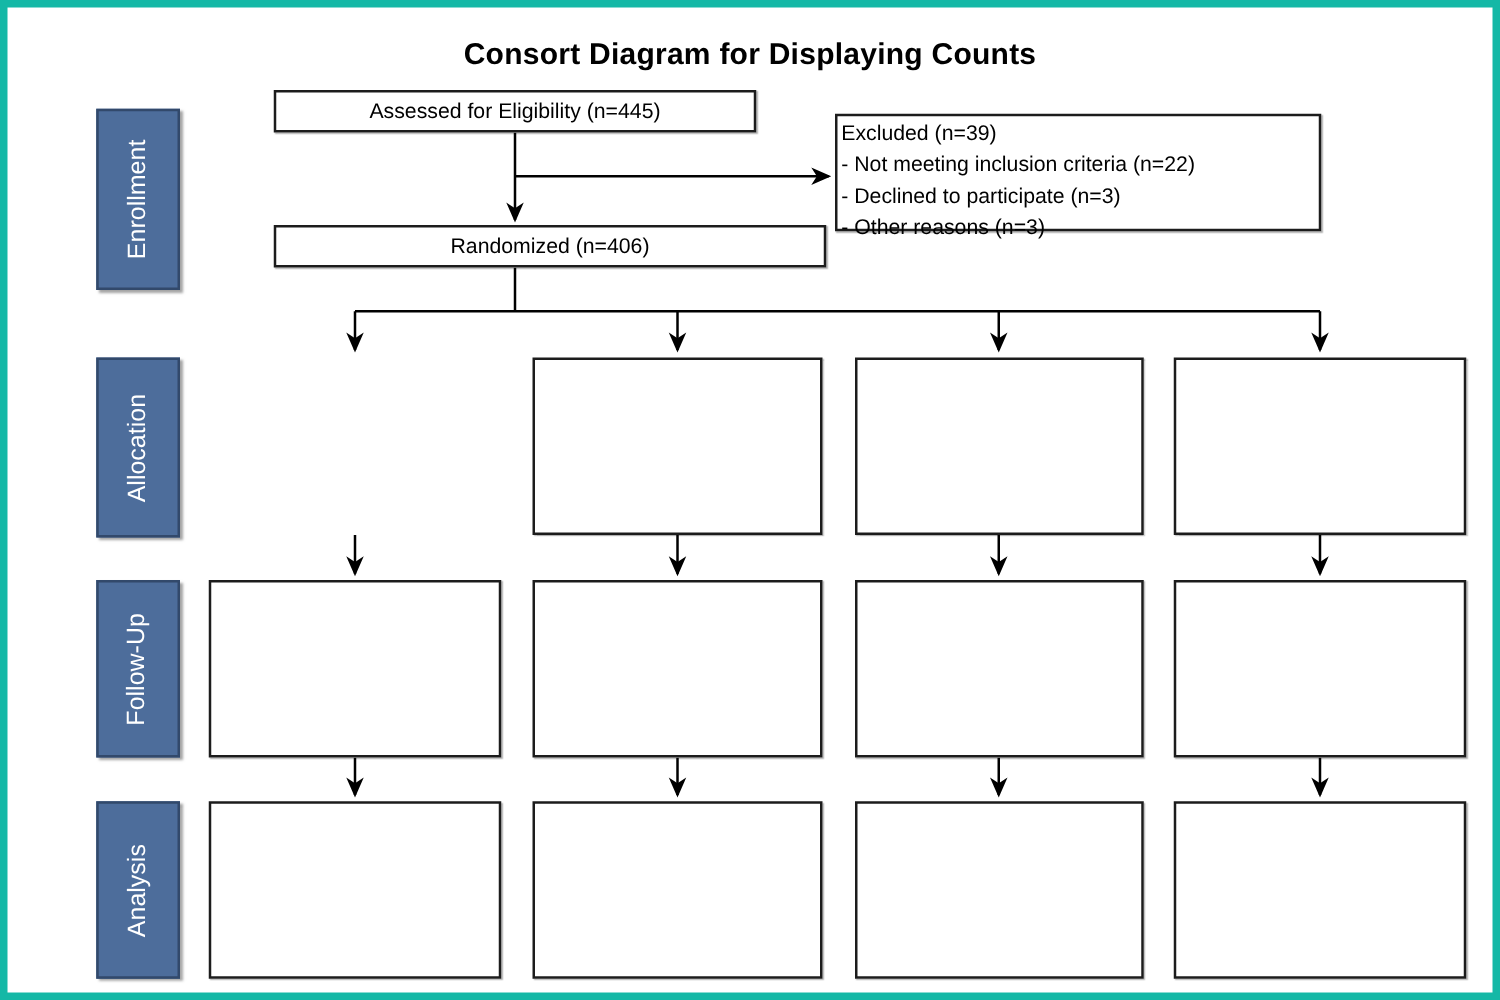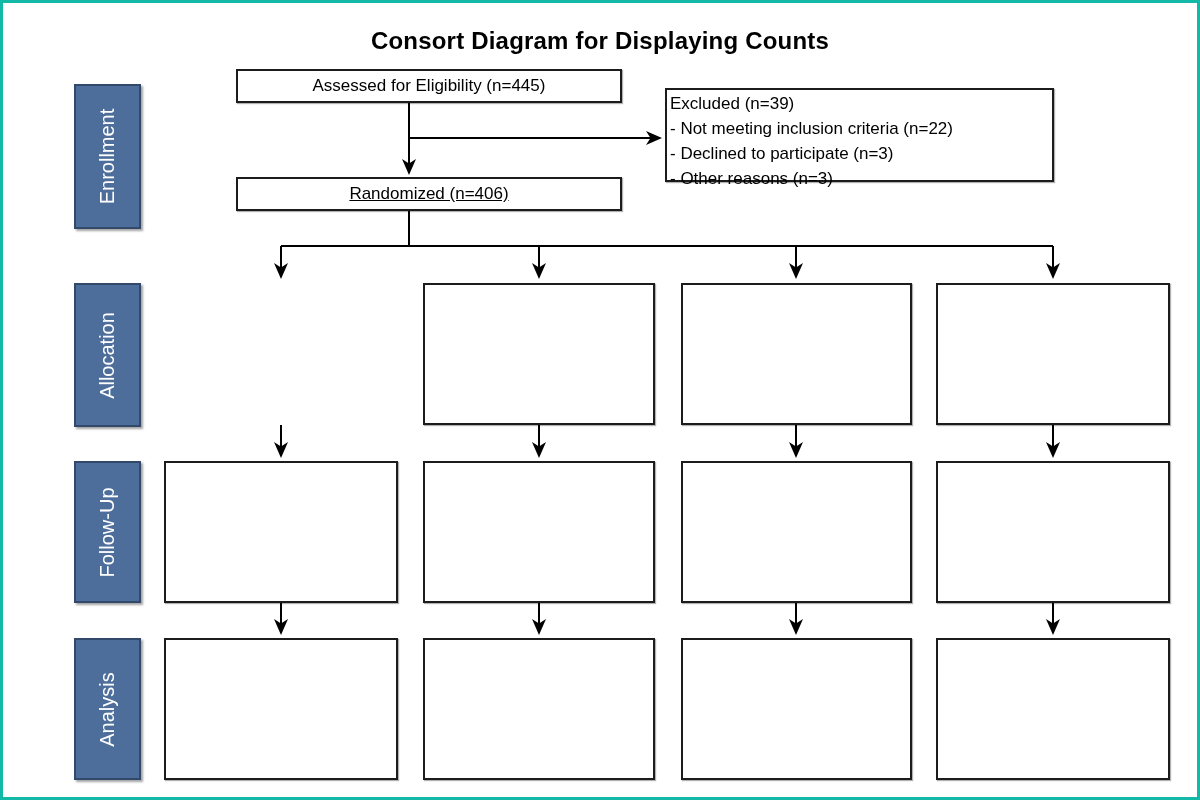--- a/index.html
+++ b/index.html
@@ -8,21 +8,21 @@
     --stage-text:#ffffff;
     --box-border:#1c1c1c;
     --line:#000000;
     --background:#ffffff;
   }
   html,body{margin:0;padding:0;background:#e8e8e8;font-family:"Liberation Sans",sans-serif;}
   .canvas{
     position:relative;
     width:1200px;height:800px;
     background:var(--background);
-    border:3px solid #14b8a6;
+    border:6px solid #14b8a6;
     box-sizing:border-box;
     overflow:hidden;
   }
   .title{
     position:absolute;top:24px;left:0;width:100%;
     text-align:center;
     font-size:24px;font-weight:bold;color:#000;
     letter-spacing:0.2px;
   }
   .connectors{position:absolute;top:0;left:0;pointer-events:none;}
@@ -49,28 +49,28 @@
 
   
   .box{
     position:absolute;
     background:#fff;
     border:2px solid var(--box-border);
     box-sizing:border-box;
     box-shadow:1px 1px 1px rgba(0,0,0,0.3);
     font-size:17px;color:#000;
   }
-  .box.center{display:flex;align-items:center;justify-content:center;text-align:left;margin-left:20px;}
+  .box.center{display:flex;align-items:center;justify-content:center;text-align:left;}
   .box.lines{padding:1px 3px;}
   .box.lines div{white-space:pre;line-height:25px;}
   .box.lines.tight div{line-height:22.5px;}
 
   .assessed{left:213px;top:66px;width:386px;height:34px;}
   .excluded{left:662px;top:85px;width:389px;height:94px;}
-  .randomized{left:213px;top:174px;width:386px;height:34px;text-decoration:underline;}
+  .randomized{left:213px;top:174px;width:442px;height:34px;}
 
   
   .r-alloc{top:280px;height:142px;}
   .r-follow{top:458px;height:142px;}
   .r-analysis{top:635px;height:142px;}
   .c1{left:161px;width:234px;}
   .c2{left:420px;width:232px;}
   .c3{left:678px;width:231px;}
   .c4{left:933px;width:234px;}
 </style>

